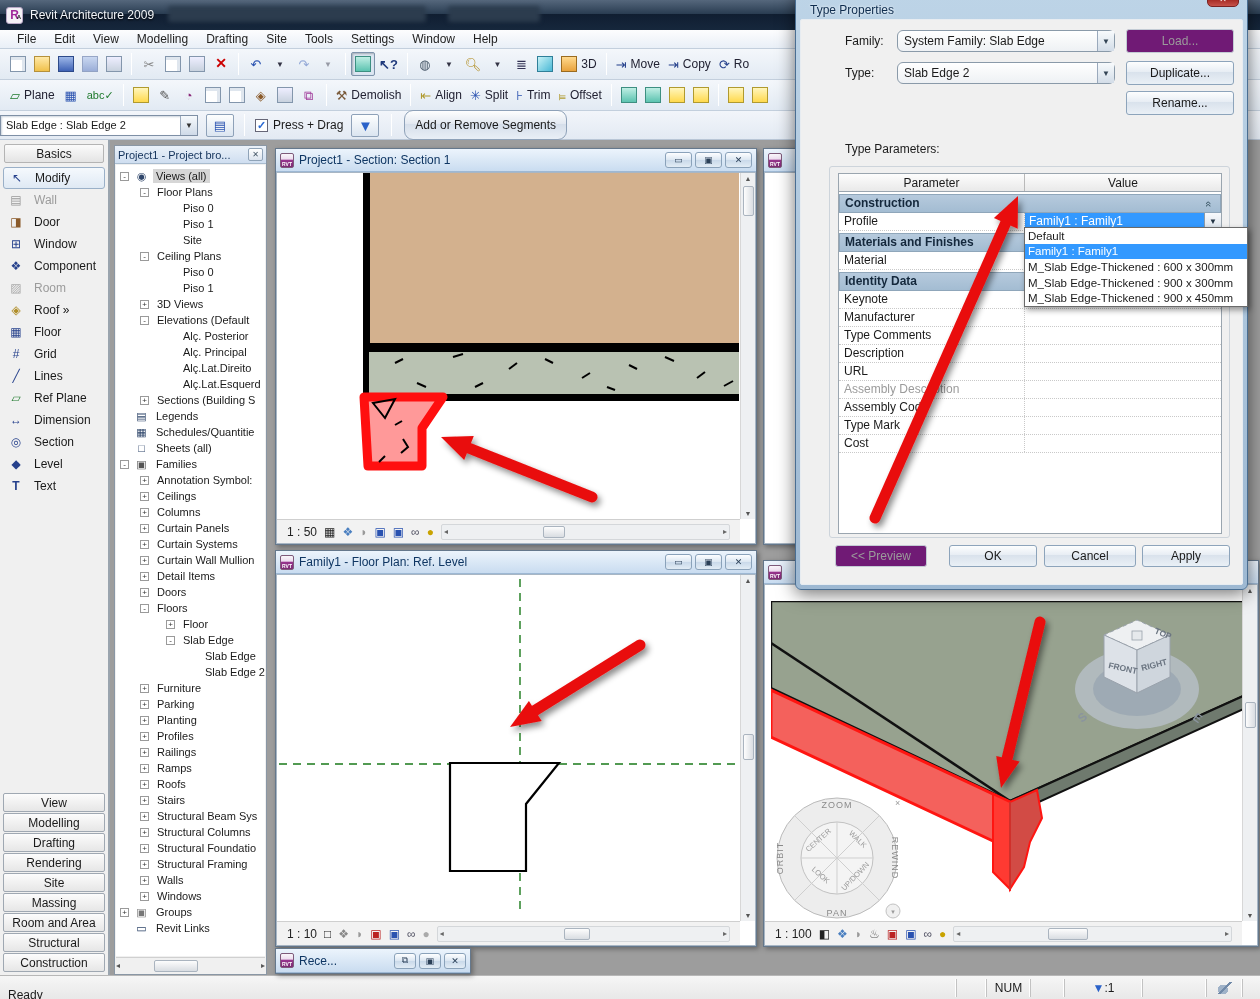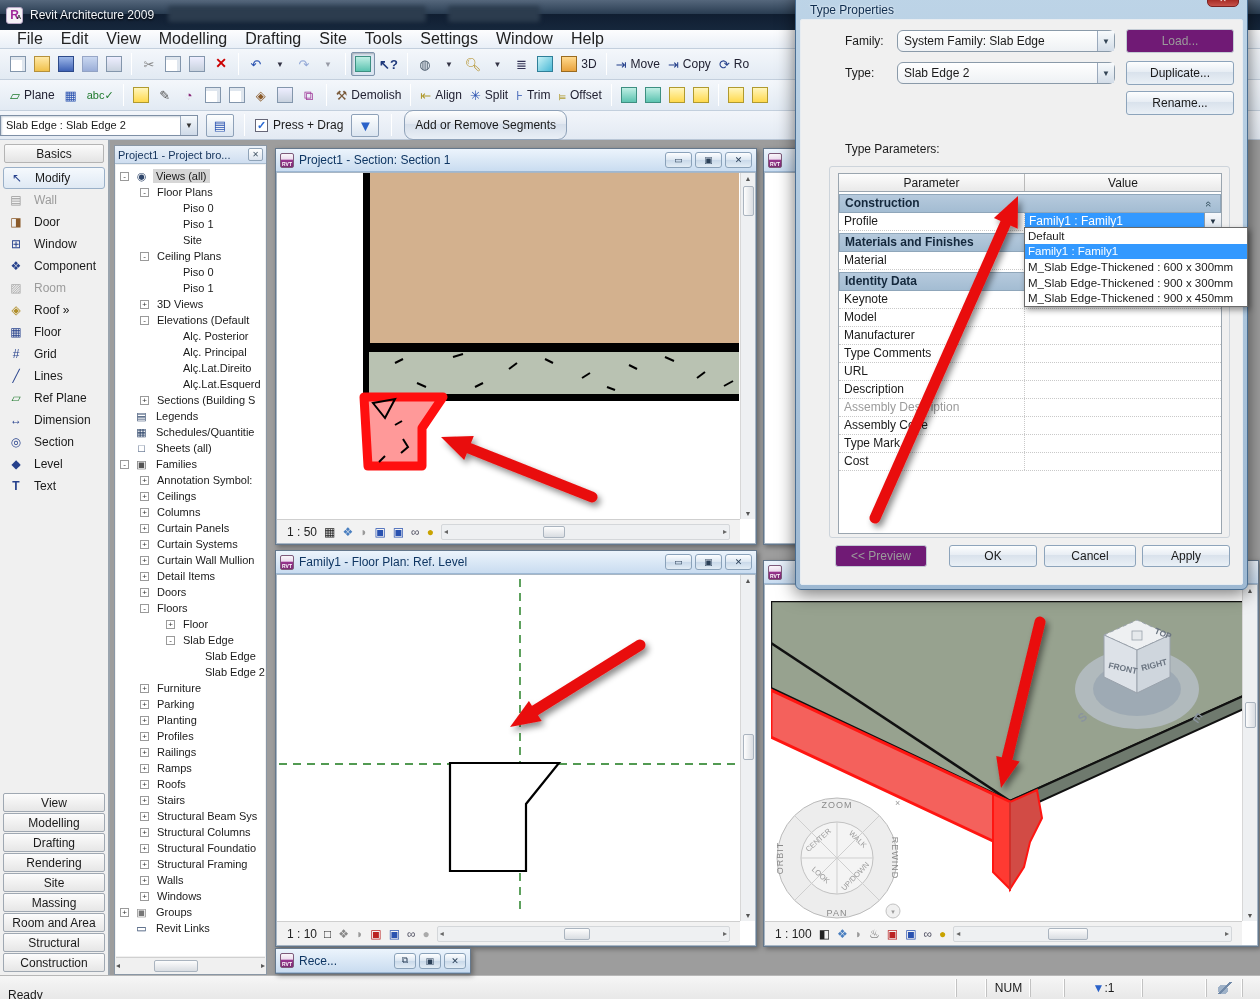--- a/index.html
+++ b/index.html
@@ -12,21 +12,21 @@
     background:linear-gradient(#55677c,#2b3e53 45%,#101e31 46%,#16273c); display:flex; align-items:center; padding:0 6px; }
   .appicon { width:17px; height:17px; background:#f4f1f6; border-radius:3px; border:1px solid #b9a8c6;
     color:#a0289a; font-weight:bold; font-size:12px; line-height:15px; text-align:center; position:relative; }
   .appicon::after{ content:"A"; position:absolute; right:1px; bottom:-2px; font-size:6px; color:#222; }
   .apptitle { color:#f2f5f9; font-size:12px; margin-left:7px; text-shadow:0 1px 2px #000; }
   .blob { position:absolute; top:6px; height:16px; background:#2c3c4e; border-radius:3px; filter:blur(2px); }
 
   
   .menubar { position:absolute; left:0; top:30px; width:1260px; height:19px;
     background:linear-gradient(#fdfdfe,#e9eff7); border-bottom:1px solid #c3cfdd; display:flex; align-items:center; padding-left:8px; }
-  .menuitem { padding:2px 9px; color:#222; font-size:16px; }
+  .menuitem { padding:2px 9px; color:#222; font-size:12px; }
 
   
   .toolbar { position:absolute; left:0; width:1260px; background:linear-gradient(#f4f7fb,#e2eaf3);
     border-bottom:1px solid #c3cfdd; display:flex; align-items:center; padding-left:6px; }
   .tb1 { top:49px; height:31px; } .tb2 { top:80px; height:31px; }
   .tsep { width:1px; height:22px; background:#b5c2d2; border-right:1px solid #fff; margin:0 5px; flex:none; }
   .tbtn { height:24px; min-width:24px; display:inline-flex; align-items:center; justify-content:center;
     gap:4px; padding:0 3px; border:1px solid transparent; border-radius:2px; flex:none; color:#223; font-size:12px; }
   .tbtn.pressed { border:1px solid #7e93ab; background:#dce6f2; box-shadow:inset 1px 1px 2px rgba(0,0,0,.25); }
   .tbtn.dis { opacity:.45; }
@@ -1009,54 +1009,47 @@
             </div>
 
             <div class="prow row">
               <span class="pname">Keynote</span>
               <span class="pval">
                 <span class="pvtext"></span>
 
               </span>
             </div>
 
-            <div class="prow row">
-              <span class="pname">Model</span>
-              <span class="pval">
-                <span class="pvtext"></span>
-
-              </span>
-            </div>
 
             <div class="prow row">
               <span class="pname">Manufacturer</span>
               <span class="pval">
                 <span class="pvtext"></span>
 
               </span>
             </div>
 
             <div class="prow row">
               <span class="pname">Type Comments</span>
               <span class="pval">
                 <span class="pvtext"></span>
 
               </span>
             </div>
 
             <div class="prow row">
-              <span class="pname">URL</span>
+              <span class="pname">Description</span>
               <span class="pval">
                 <span class="pvtext"></span>
 
               </span>
             </div>
 
             <div class="prow row">
-              <span class="pname">Description</span>
+              <span class="pname">URL</span>
               <span class="pval">
                 <span class="pvtext"></span>
 
               </span>
             </div>
 
             <div class="prow gray">
               <span class="pname">Assembly Description</span>
               <span class="pval">
                 <span class="pvtext"></span>

